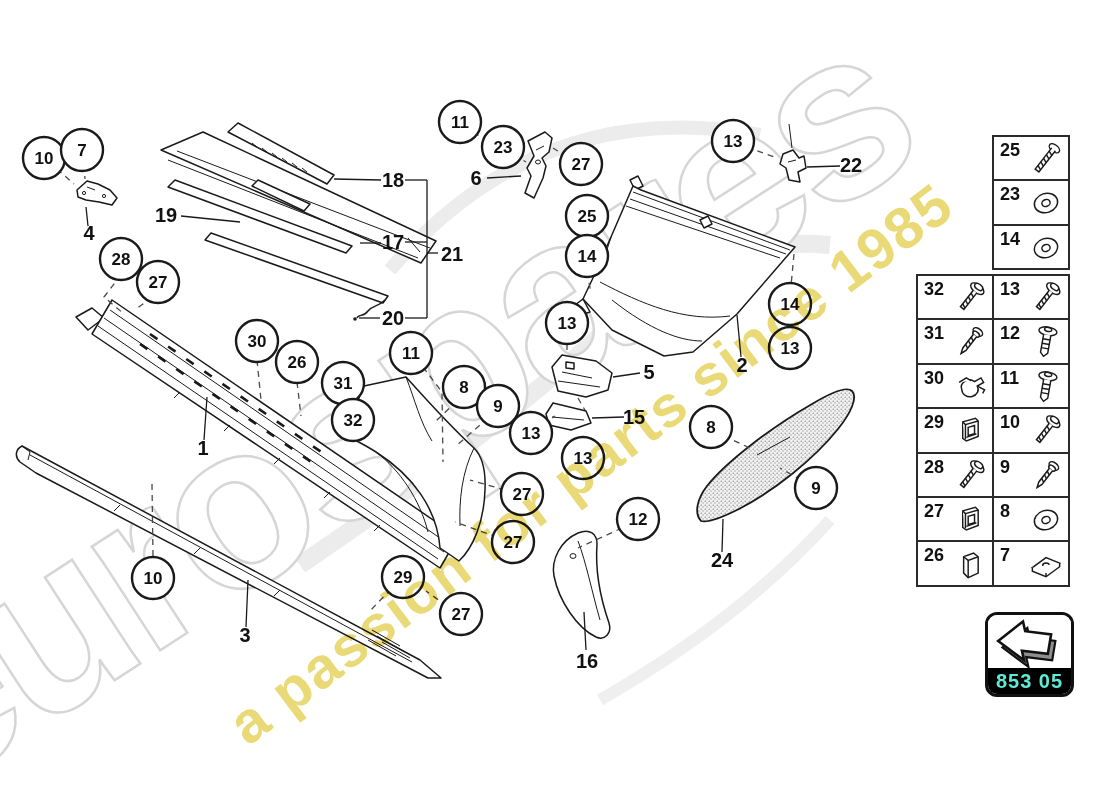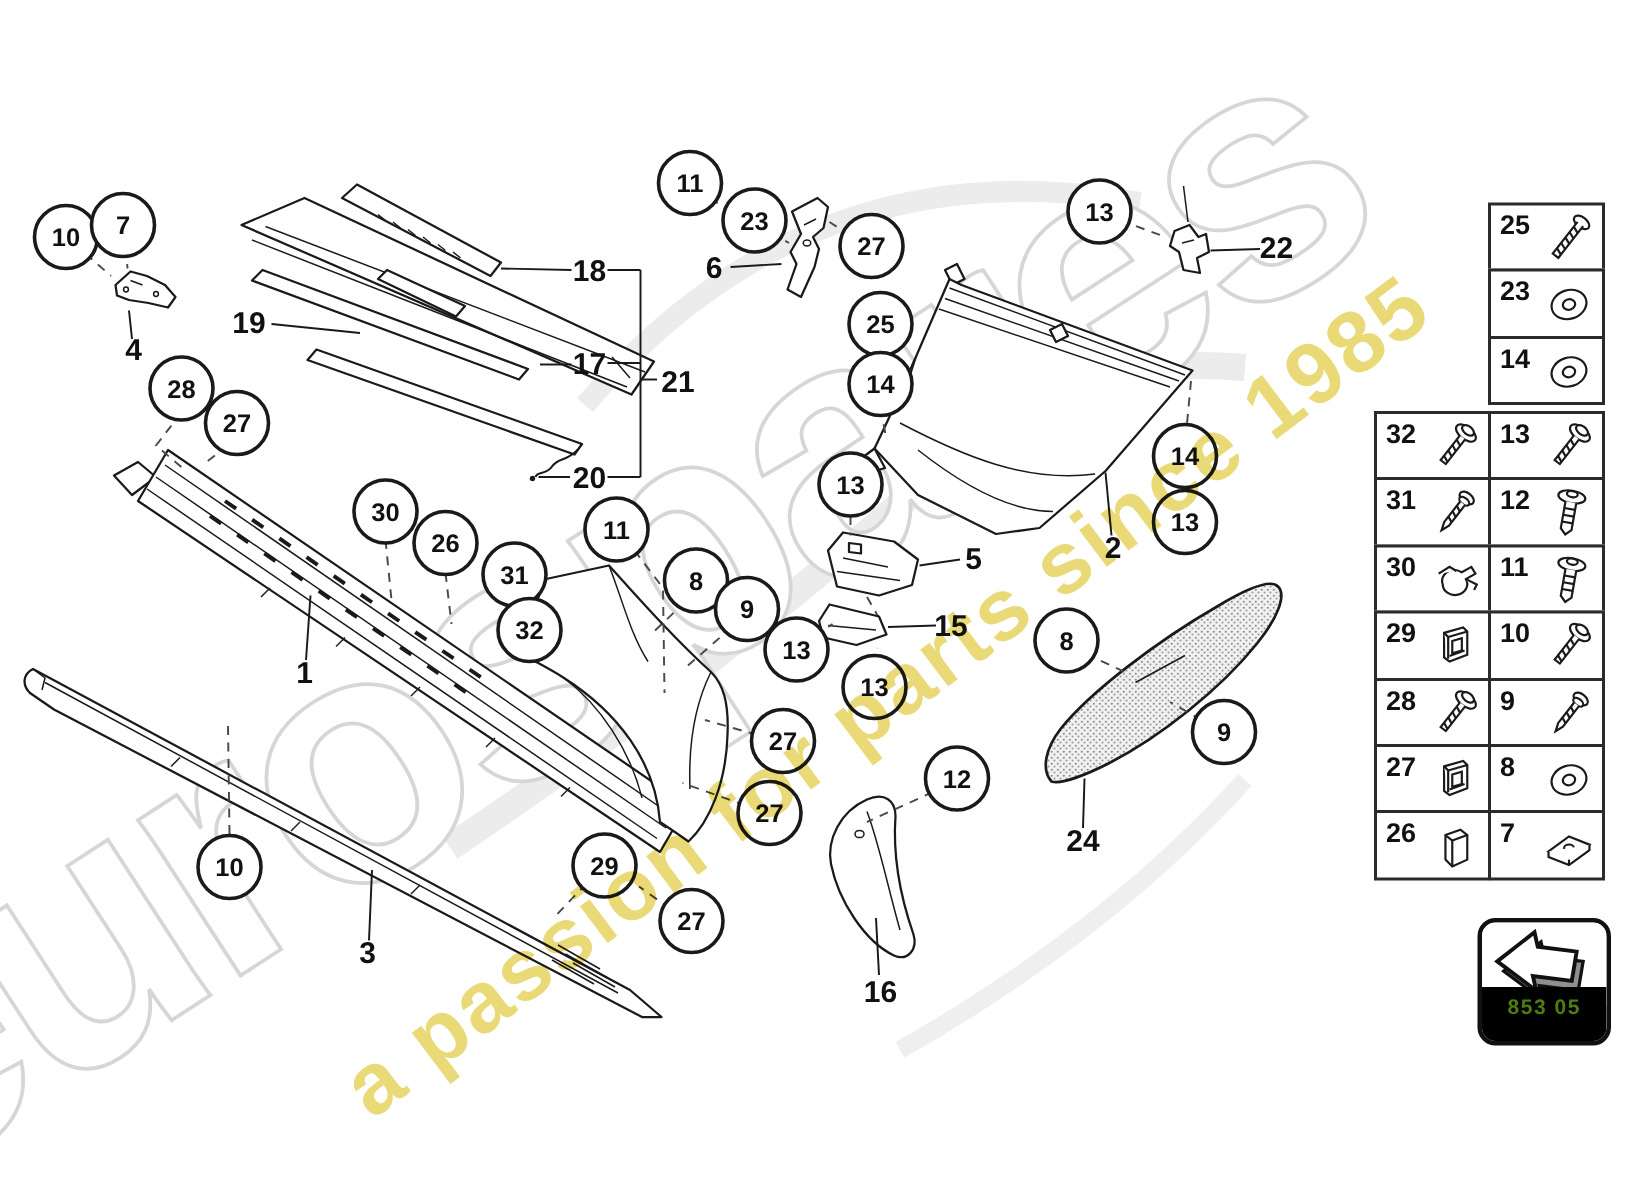--- a/index.html
+++ b/index.html
@@ -18,22 +18,22 @@
   .cellicon{position:absolute;right:2px;top:2px;width:40px;height:40px;}
   .cellicon svg{width:40px;height:40px;}
   #col-top{left:992px;top:135px;width:78px;}
   #col-left{left:916px;top:274px;width:78px;}
   #col-right{left:992px;top:274px;width:78px;}
   
   #navbox{position:absolute;z-index:6;left:985px;top:612px;width:89px;height:85px;
           box-sizing:border-box;border:3px solid #111;border-radius:12px;background:#fff;
           overflow:hidden;cursor:pointer;}
   #navbox .arrowarea{position:absolute;left:0;top:0;right:0;height:56px;background:#fff;}
-  #navbox .codebar{position:absolute;left:0;bottom:0;right:0;height:36px;background:#000;
-          color:#4d7c0f;font-size:14px;font-weight:bold;text-align:center;line-height:26px;
+  #navbox .codebar{position:absolute;left:0;bottom:0;right:0;height:26px;background:#000;
+          color:#5eead4;font-size:20px;font-weight:bold;text-align:center;line-height:26px;
           letter-spacing:1px;}
   .diag-line{stroke:#1a1a1a;stroke-width:1.4;fill:none;}
   .part{fill:#ffffff;stroke:#1a1a1a;stroke-width:1.5;stroke-linejoin:round;}
   .thin{stroke:#1a1a1a;stroke-width:1;fill:none;}
   .leader{stroke:#1a1a1a;stroke-width:1.3;fill:none;}
   .leader-d{stroke:#4a4a4a;stroke-width:1.3;fill:none;stroke-dasharray:6 5;}
   .slotrow{stroke:#1a1a1a;stroke-width:2.6;fill:none;stroke-dasharray:9 13;}
 </style>
 </head>
 <body>

